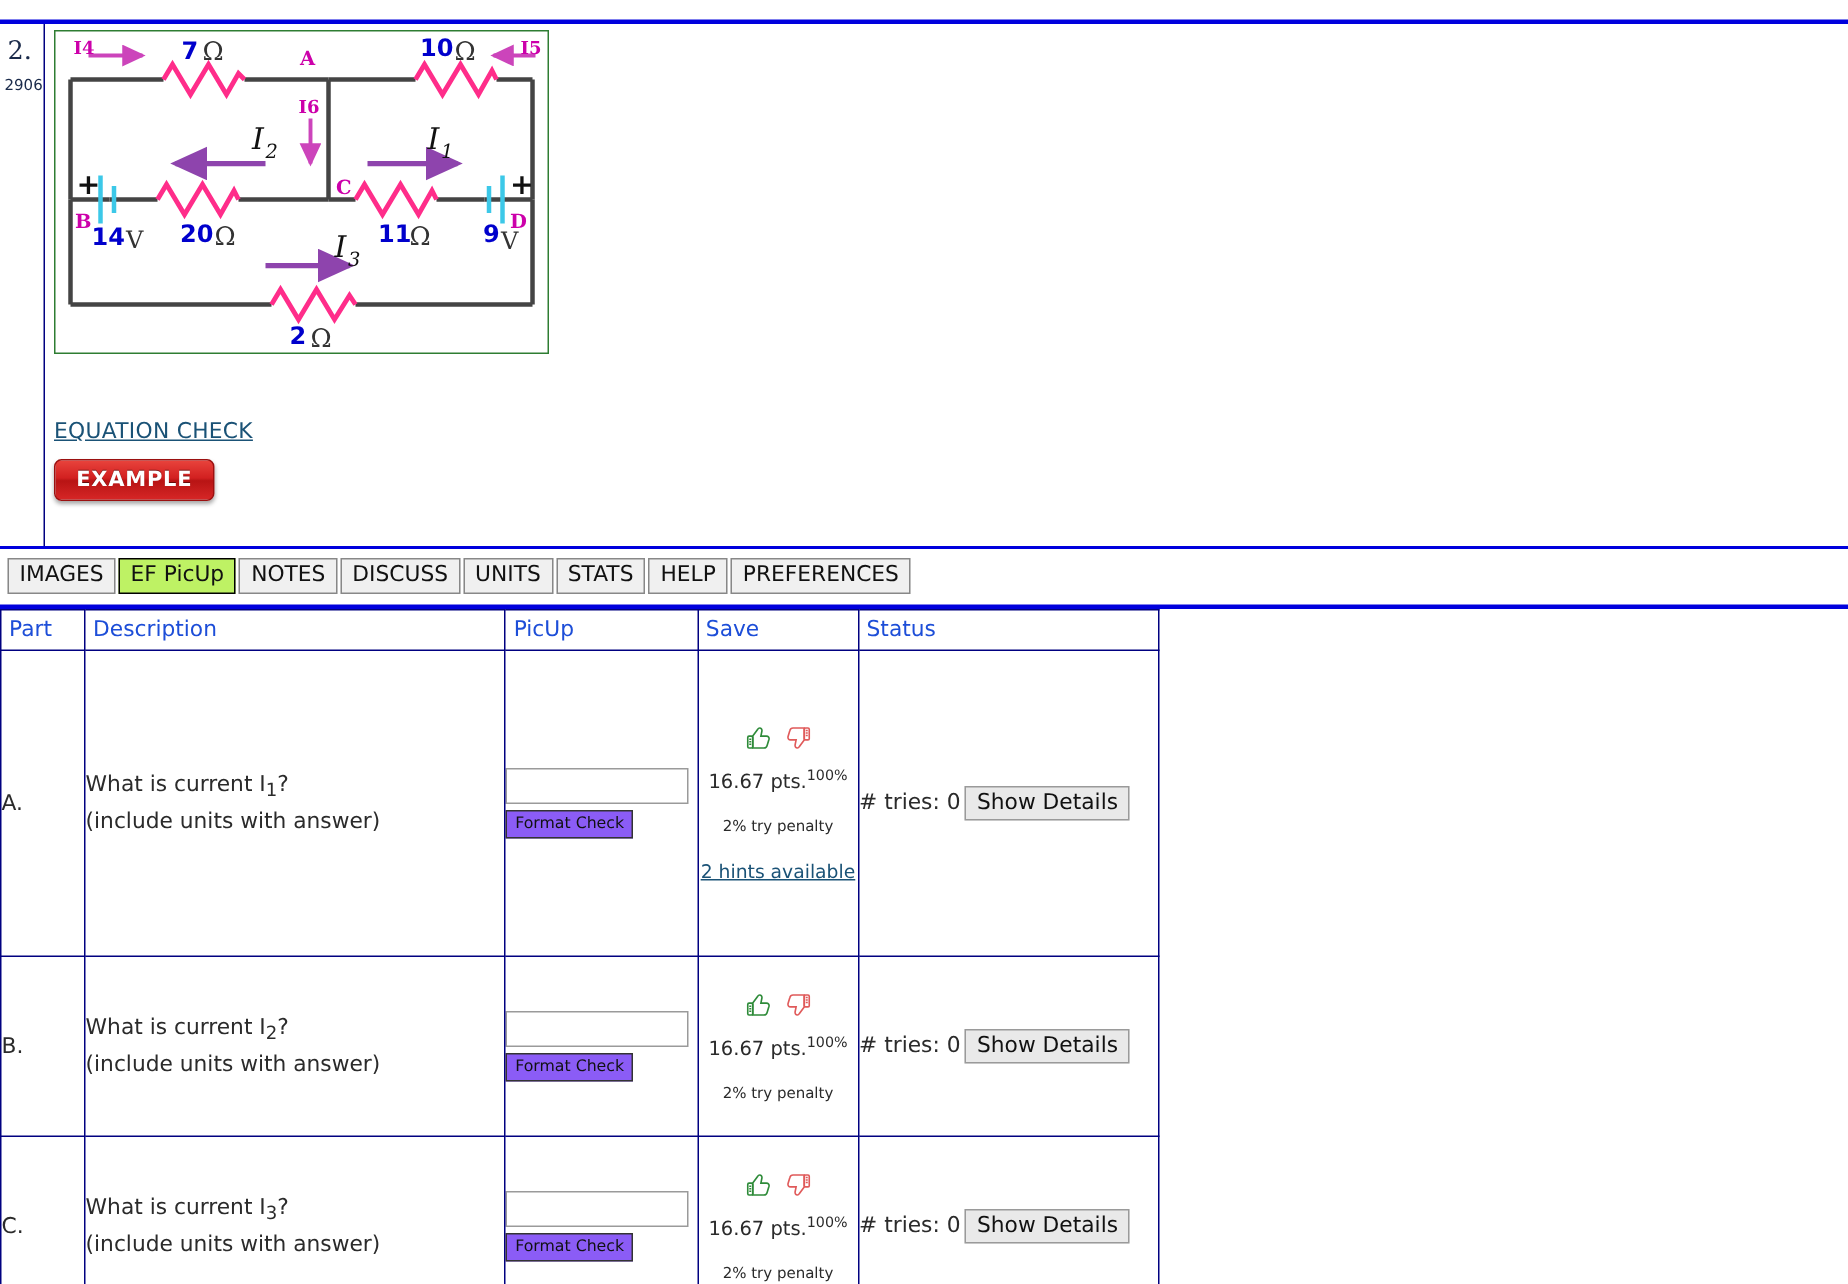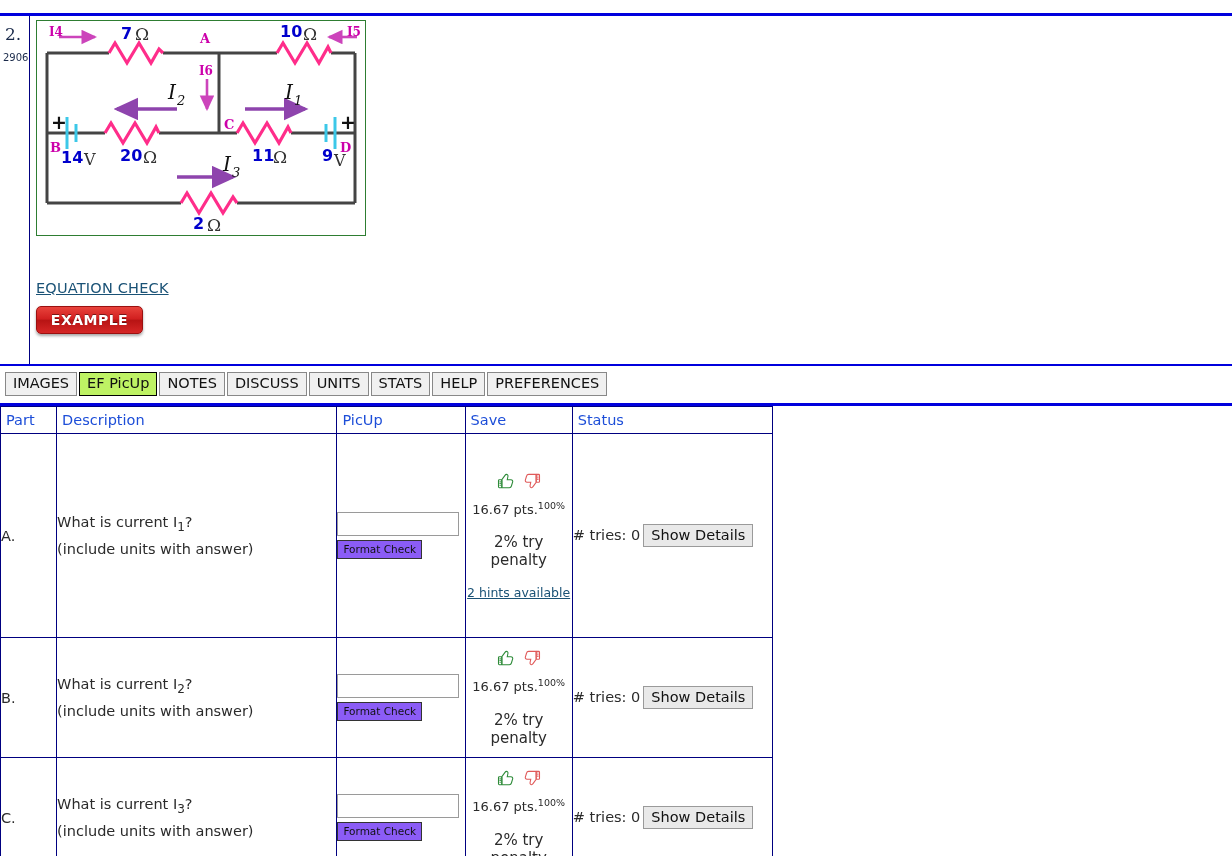--- a/index.html
+++ b/index.html
@@ -216,21 +216,21 @@
     margin-bottom: 6px;
   }
   .thumb { cursor: pointer; }
   .pts {
     font-size: 13px;
     color: #2b2b2b;
     white-space: nowrap;
   }
   .pts sup { font-size: 9.5px; }
   .penalty {
-    font-size: 15px;
+    font-size: 10px;
     color: #2b2b2b;
     margin-top: 16px;
   }
   .hints {
     margin-top: 16px;
     font-size: 12.5px;
     color: #1a5276;
     text-decoration: underline;
     cursor: pointer;
     display: inline-block;

